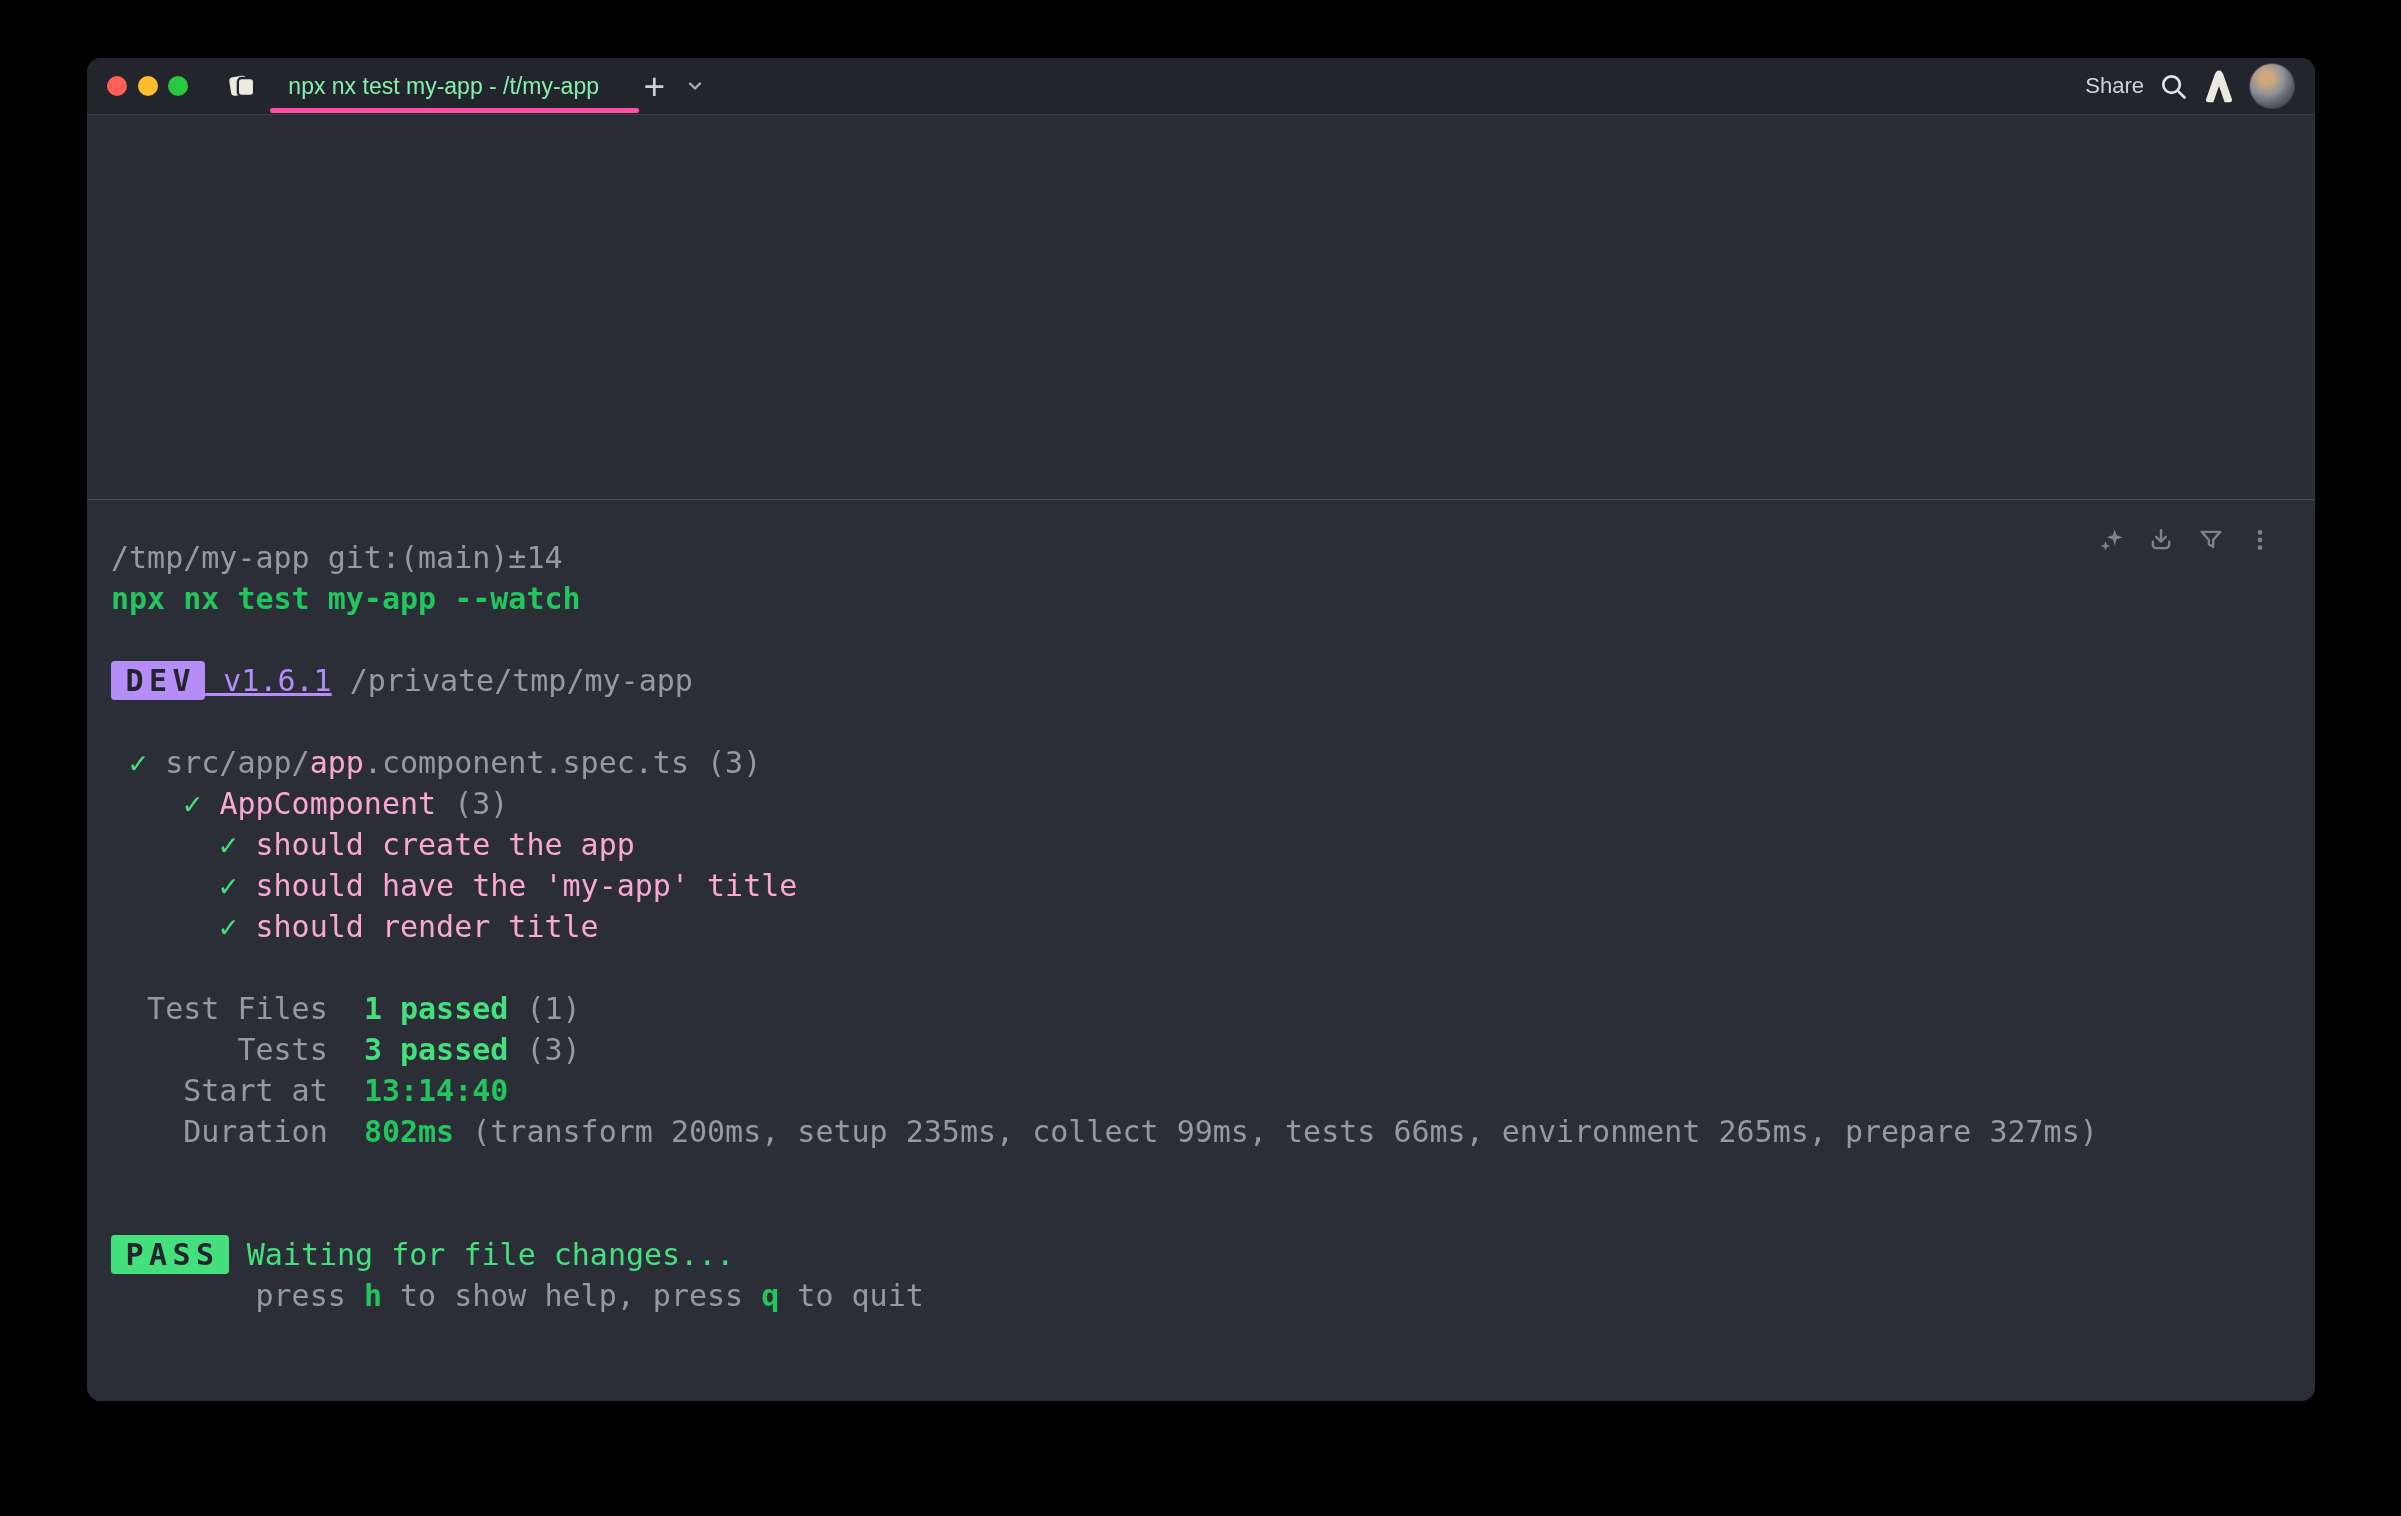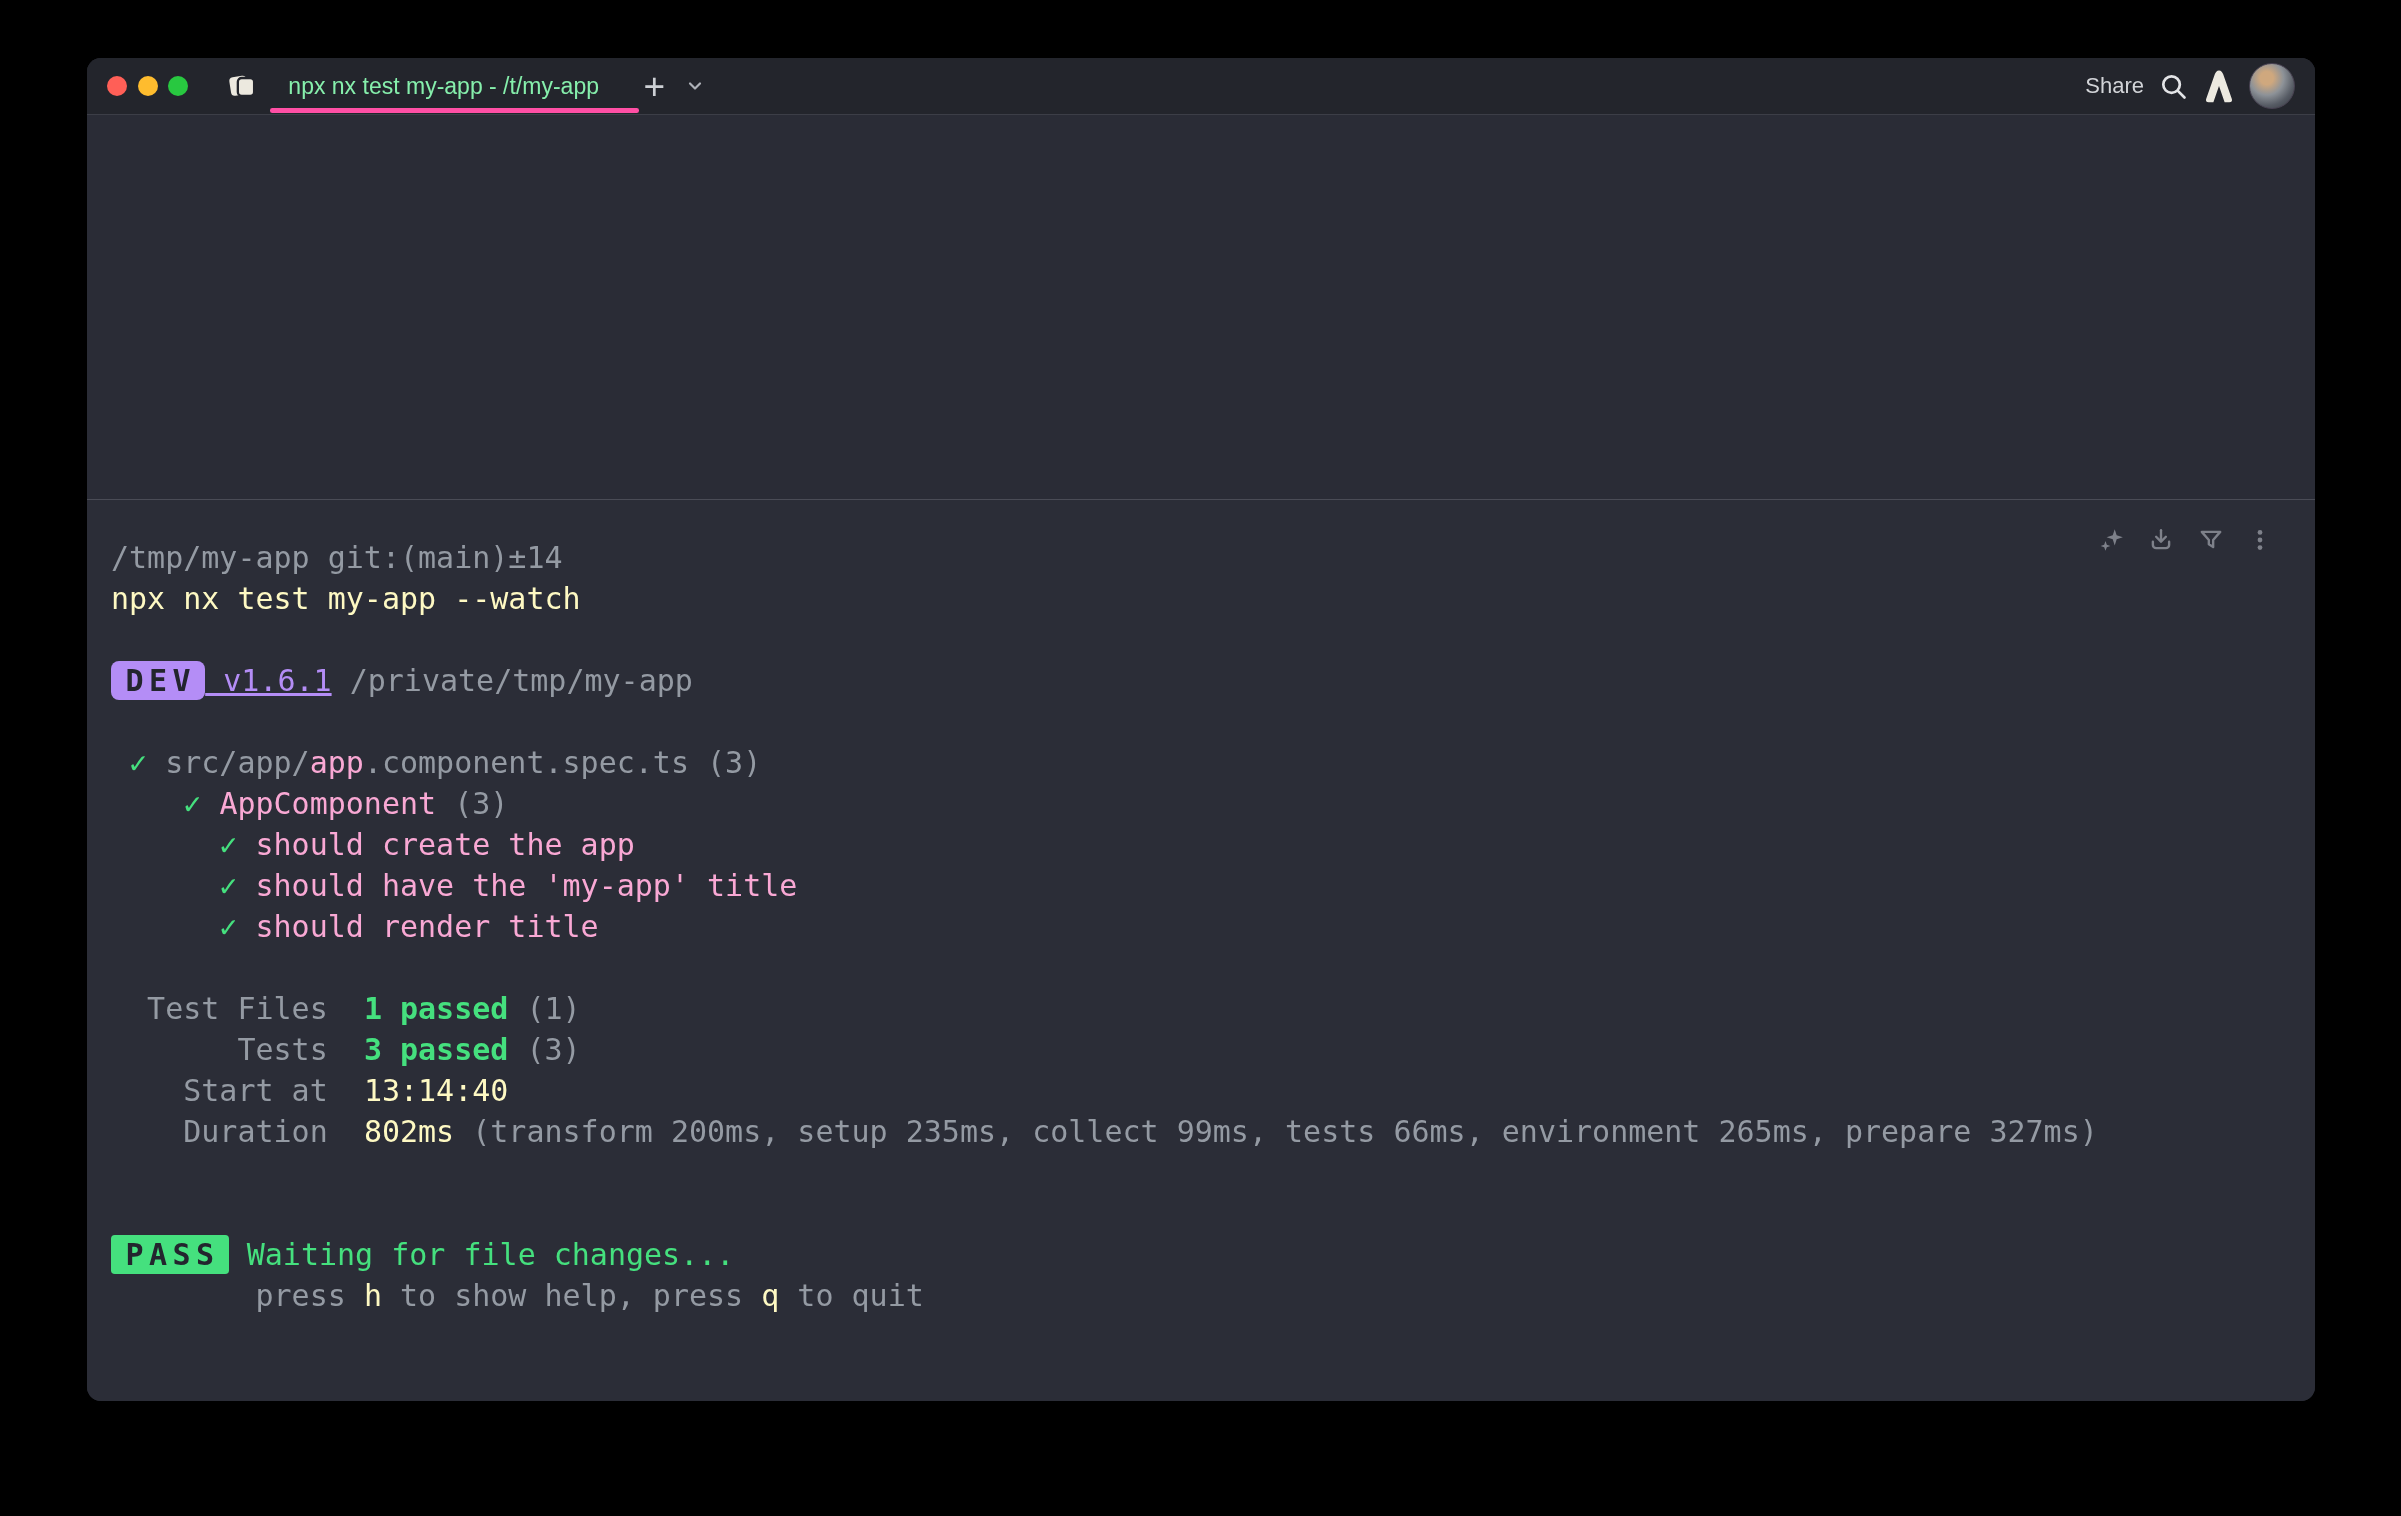--- a/index.html
+++ b/index.html
@@ -30,27 +30,27 @@
   .scrollback{height:384px;background:#2a2c36;}
   
   .block{position:relative;border-top:1.5px solid #4a4c56;background:#2b2d37;height:901px;}
   .block-toolbar{position:absolute;top:26px;right:41px;display:flex;align-items:center;gap:21.5px;}
   .tool-btn{width:28px;height:28px;display:flex;align-items:center;justify-content:center;opacity:.85;}
   .terminal{padding:37px 23px 0 24px;font-family:"DejaVu Sans Mono","Liberation Mono",monospace;
     font-size:30px;line-height:41px;white-space:pre;color:#eae8e2;}
   .t-line{height:41px;}
   .seg-dim{color:#949aa3;}
   .seg-white{color:#f9a8d4;}
-  .seg-bold{color:#fef9c3;font-weight:normal;}
+  .seg-bold{color:#22c55e;font-weight:bold;}
   .seg-green{color:var(--green);}
   .seg-green-bold{color:var(--green);font-weight:bold;}
   .seg-purple{color:var(--purple);text-decoration:underline;}
   .seg-badge-purple,.seg-badge-green{display:inline-block;font-weight:bold;
     letter-spacing:5.4px;padding:0.8px 9.2px 0.8px 14.6px;border-radius:3.8px;color:#23252e;line-height:37px;}
-  .seg-badge-purple{background:var(--purple);border-radius:8px;}
+  .seg-badge-purple{background:var(--purple);}
   .seg-badge-green{background:var(--green);}
   svg{display:block;}
 </style>
 </head>
 <body>
 
 <div class="window">
 
   <div class="tabbar">
     <div class="traffic">

